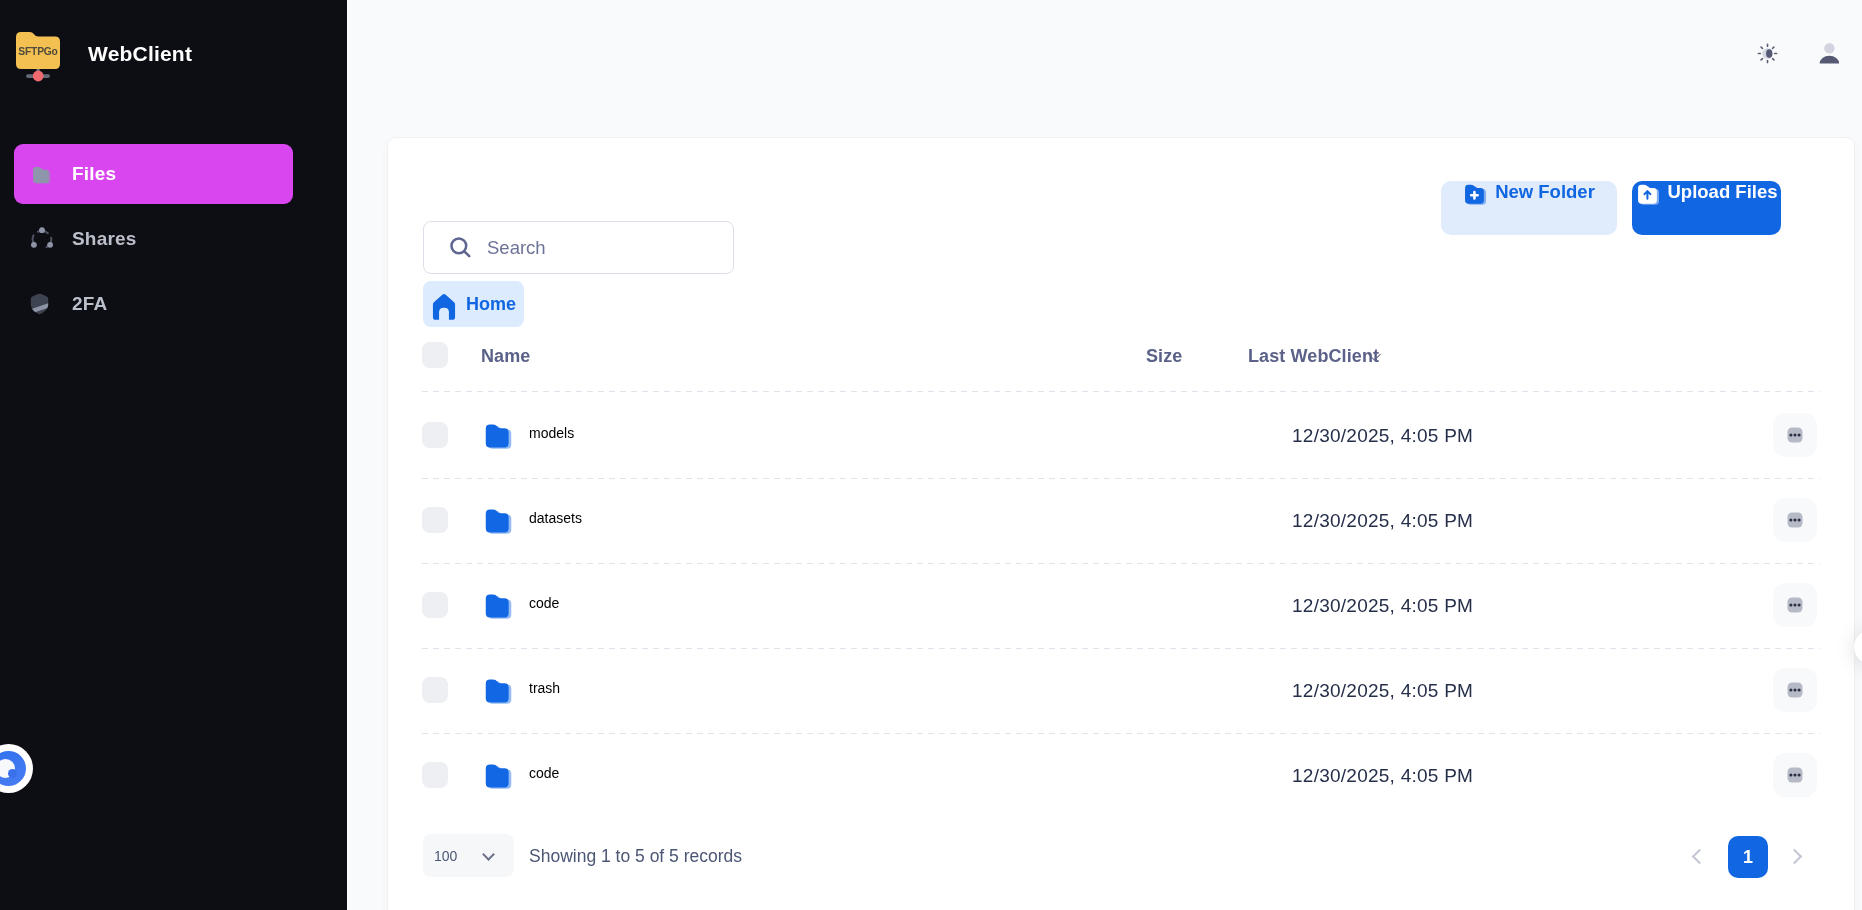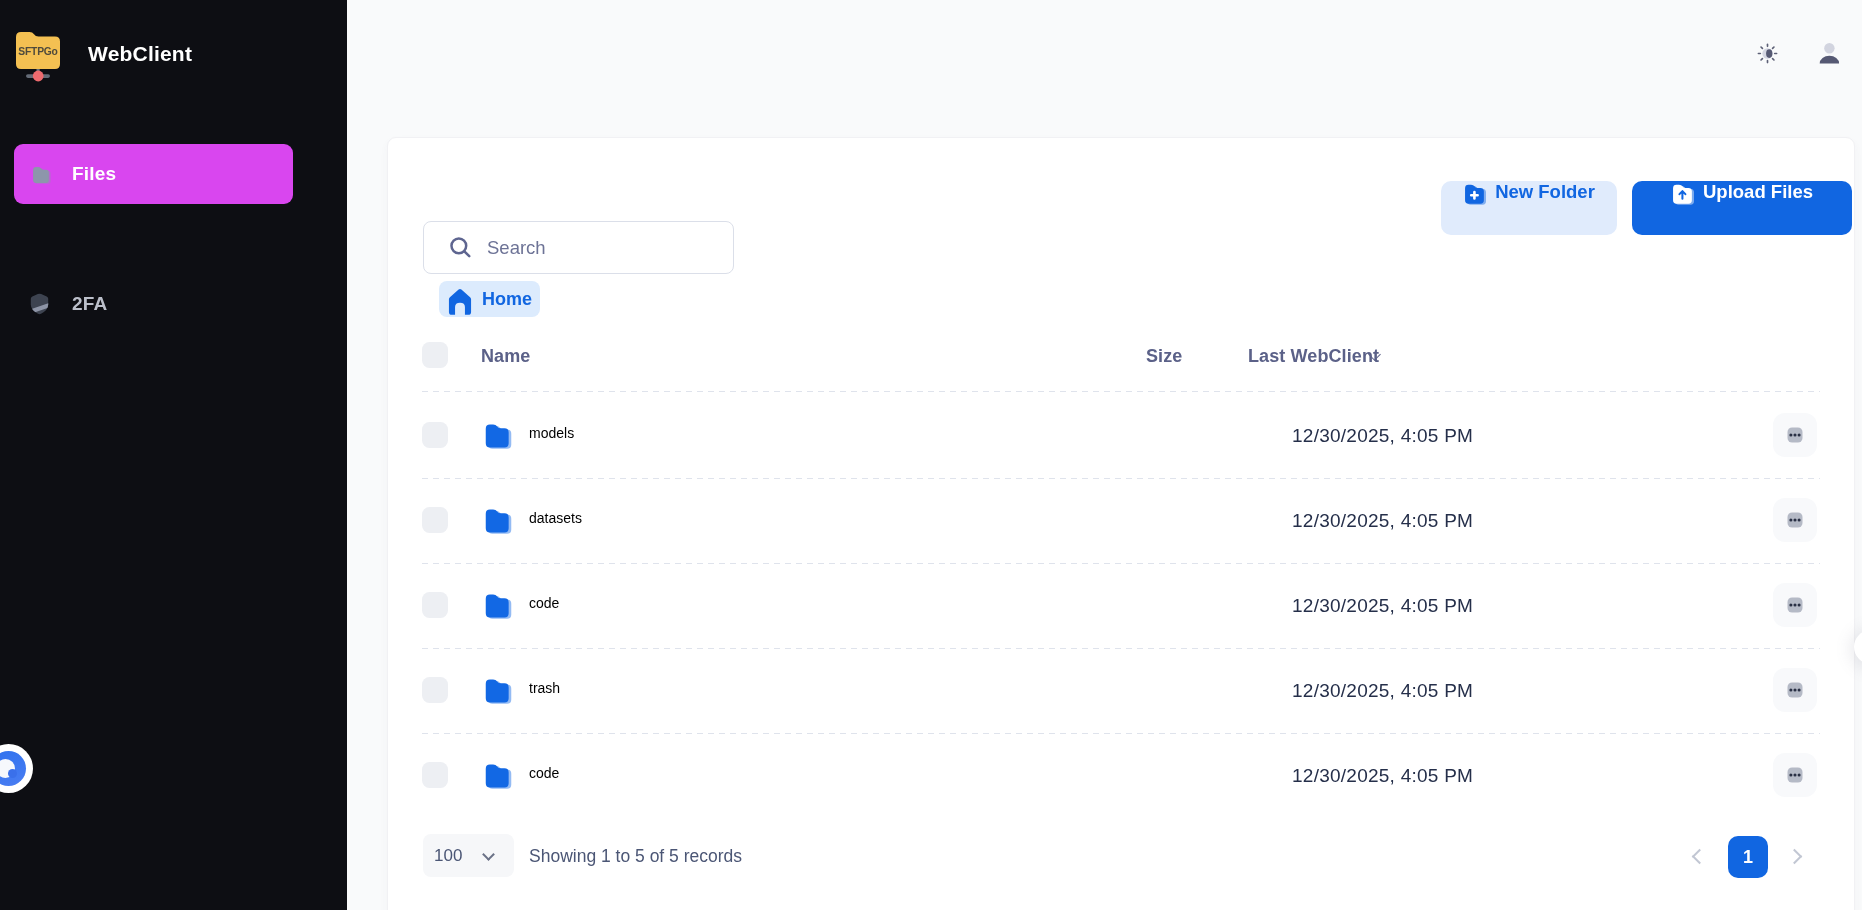--- a/index.html
+++ b/index.html
@@ -21,40 +21,40 @@
           background:#fff; border:1px solid #f1f1f4; border-radius:9px;
           box-shadow:0 4px 9px rgba(70,70,100,0.04); }
 
   #search { position:absolute; left:423px; top:181px; width:311px; height:53px;
             border:1px solid #dbdfe9; border-radius:8px; background:#fff;margin-top:40px; }
   #search .ph { position:absolute; left:63px; top:50%; transform:translateY(-50%); color:#6d7396; font-size:18.5px; }
   #search svg { position:absolute; left:24px; top:50%; transform:translateY(-50%); }
 
   .btn { position:absolute; top:181px; height:54px; border-radius:10px; display:flex; align-items:flex-start; justify-content:center; gap:9px; font-size:18.5px; font-weight:700; }
   #btn-newfolder { left:1441px; width:176px; background:#e0ebfc; color:#1166e1; }
-  #btn-upload    { left:1632px; width:220px; background:#1166e1; color:#fff; }
-
-  #chip-home { position:absolute; left:423px; top:281px; width:101px; height:36px; border-radius:8px;
-               background:#dcebfd; display:flex; align-items:center;margin-left:16px; }
+  #btn-upload    { left:1632px; width:149px; background:#1166e1; color:#fff; }
+
+  #chip-home { position:absolute; left:423px; top:281px; width:101px; height:46px; border-radius:8px;
+               background:#dcebfd; display:flex; align-items:center; }
   #chip-home svg { margin-left:8px; margin-top:5px; }
   #chip-home span { margin-left:9px; color:#1166e1; font-size:18px; font-weight:700; margin-top:1px; }
 
   .cb { position:absolute; width:26px; height:26px; border-radius:7.5px; background:#edeff3; }
   .hsep { position:absolute; left:422px; width:1398px; height:1px;
           background:repeating-linear-gradient(90deg,#dfe3ec 0 6px,transparent 6px 11px); }
   .hdr { position:absolute; font-size:18px; font-weight:700; color:#5b6188; letter-spacing:0.1px; }
   .rowname { position:absolute; font-size:14px; color:#000000; }
   .rowdate { position:absolute; font-size:19px; color:#252f4a; letter-spacing:0.25px;margin-left:44px; }
   .actbtn { position:absolute; left:1773px; width:44px; height:44px; border-radius:12px; background:#f8f9fb; }
   .actbtn svg { position:absolute; left:50%; top:50%; transform:translate(-50%,-50%); }
   .rowfolder { position:absolute; left:483px; }
 
   
   #pagesel { position:absolute; left:423px; top:834px; width:91px; height:43px; border-radius:8px; background:#f6f7f9; }
-  #pagesel span { position:absolute; left:11px; top:50%; transform:translateY(-50%); font-size:17px; color:#4b5675; }
+  #pagesel span { position:absolute; left:11px; top:50%; transform:translateY(-50%); font-size:14px; color:#4b5675; }
   #records { position:absolute; left:529px; top:846px; font-size:17.5px; color:#4b5675; }
   #pg1 { position:absolute; left:1728px; top:836px; width:40px; height:42px; border-radius:10px; background:#1166e1;
          color:#fff; font-size:18px; font-weight:700; display:flex; align-items:center; justify-content:center; }
   .chev { position:absolute; width:11px; height:11px; border-right:2.6px solid #c2c7d3; border-bottom:2.6px solid #c2c7d3; }
   .chev.left  { transform:rotate(135deg); }
   .chev.right { transform:rotate(-45deg); }
   .chev.down  { transform:rotate(45deg); }
 
   
   #edgecircle { position:absolute; left:1854px; top:630px; width:34px; height:34px; border-radius:50%;
@@ -82,20 +82,29 @@
   <div class="mi active" style="top:144px">
     <svg width="22" height="20" viewBox="0 0 28 29">
       <g opacity="0.4" transform="translate(2.6,1.2)">
         <path d="M2.5 8.7 Q2.5 4.5 6.7 4.5 L9.8 4.5 Q12.6 4.5 13.9 6.4 Q15.2 8.3 17.4 8.3 L21.2 8.3 Q25.4 8.3 25.4 12.5 L25.4 23.3 Q25.4 27.5 21.2 27.5 L6.7 27.5 Q2.5 27.5 2.5 23.3 Z" fill="#8d96ab"></path>
       </g>
       <path d="M2.5 8.7 Q2.5 4.5 6.7 4.5 L9.8 4.5 Q12.6 4.5 13.9 6.4 Q15.2 8.3 17.4 8.3 L21.2 8.3 Q25.4 8.3 25.4 12.5 L25.4 23.3 Q25.4 27.5 21.2 27.5 L6.7 27.5 Q2.5 27.5 2.5 23.3 Z" fill="#8d96ab"></path>
     </svg>
     <div class="lbl">Files</div>
   </div>
 
+  <div class="mi" style="top:209px">
+    <svg width="24" height="24" viewBox="0 0 24 24">
+      <path d="M7 5.4 A 9.2 9.2 0 0 1 17 5.4 M20.9 9.6 A 9.2 9.2 0 0 1 17.7 19.5 M6.3 19.5 A 9.2 9.2 0 0 1 3.1 9.6" stroke="#4d5362" stroke-width="2" fill="none" stroke-linecap="round" transform="rotate(8 12 12)"></path>
+      <circle cx="12" cy="3.2" r="2.9" fill="#8e95a7"></circle>
+      <circle cx="3.9" cy="17.8" r="2.9" fill="#8e95a7"></circle>
+      <circle cx="20.1" cy="17.8" r="2.9" fill="#8e95a7"></circle>
+    </svg>
+    <div class="lbl">Shares</div>
+  </div>
 
   <div class="mi" style="top:274px">
     <svg width="19" height="22" viewBox="0 0 19 22">
       <defs>
           <clipPath id="shc">
             <path d="M7.8 1.1 Q9.5 0.4 11.2 1.1 L16.7 3.5 Q18.2 4.2 18.2 5.8 L18.2 11.5 Q18.2 16.9 11 20.8 Q9.5 21.6 8 20.8 Q0.8 16.9 0.8 11.5 L0.8 5.8 Q0.8 4.2 2.3 3.5 Z"></path>
           </clipPath>
         </defs>
       <path d="M7.8 1.1 Q9.5 0.4 11.2 1.1 L16.7 3.5 Q18.2 4.2 18.2 5.8 L18.2 11.5 Q18.2 16.9 11 20.8 Q9.5 21.6 8 20.8 Q0.8 16.9 0.8 11.5 L0.8 5.8 Q0.8 4.2 2.3 3.5 Z" fill="#3d4350"></path>
       <path d="M-1 16.8 L20 9.6 L20 14.2 L-1 21.4 Z" fill="#8d94a6" clip-path="url(#shc)"></path>

